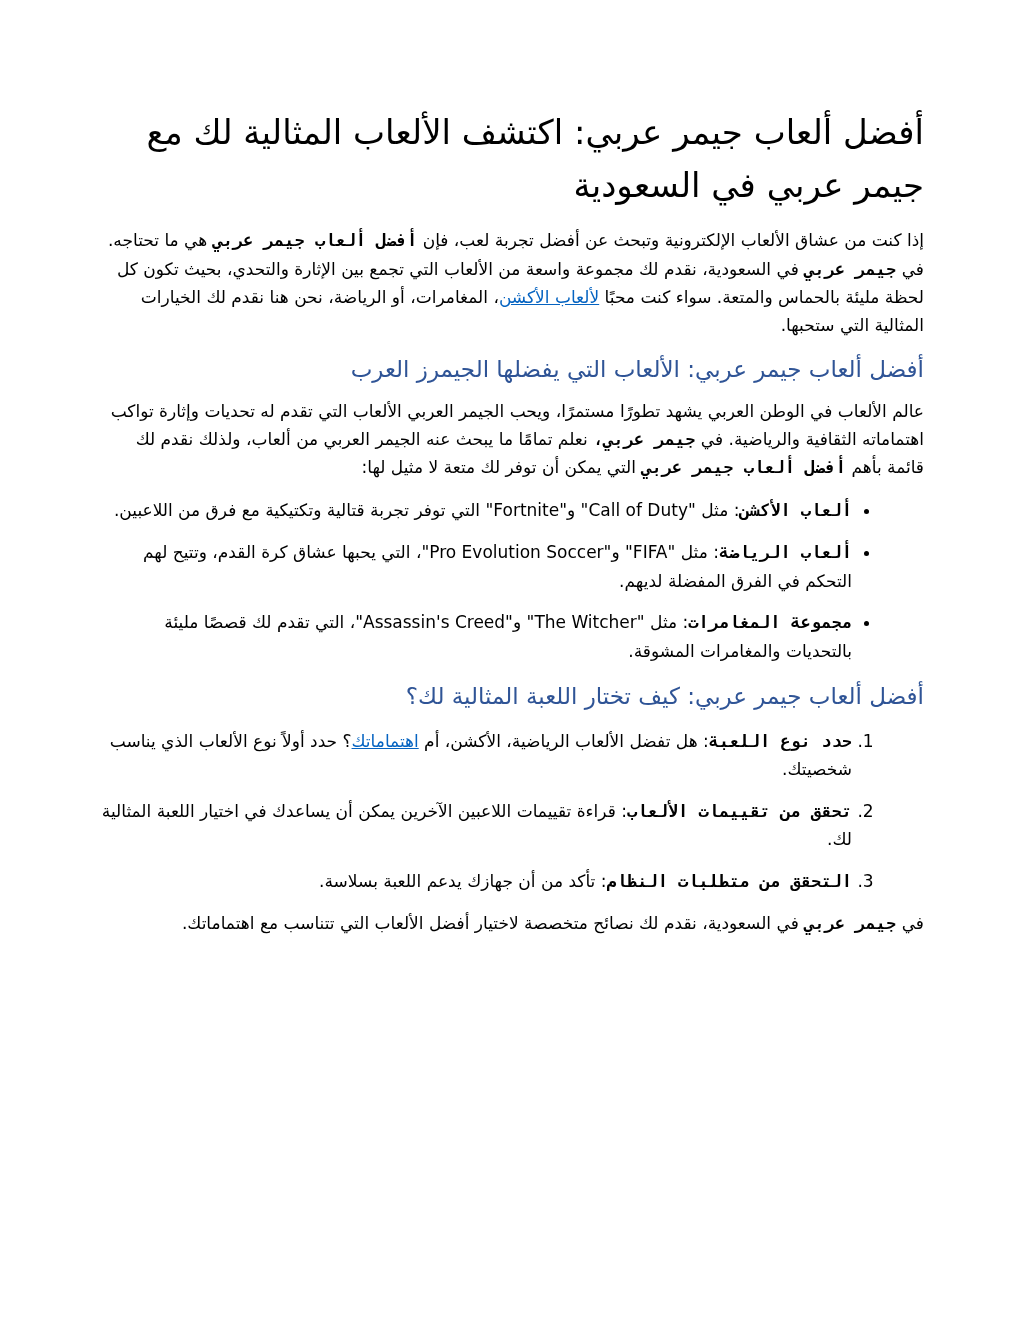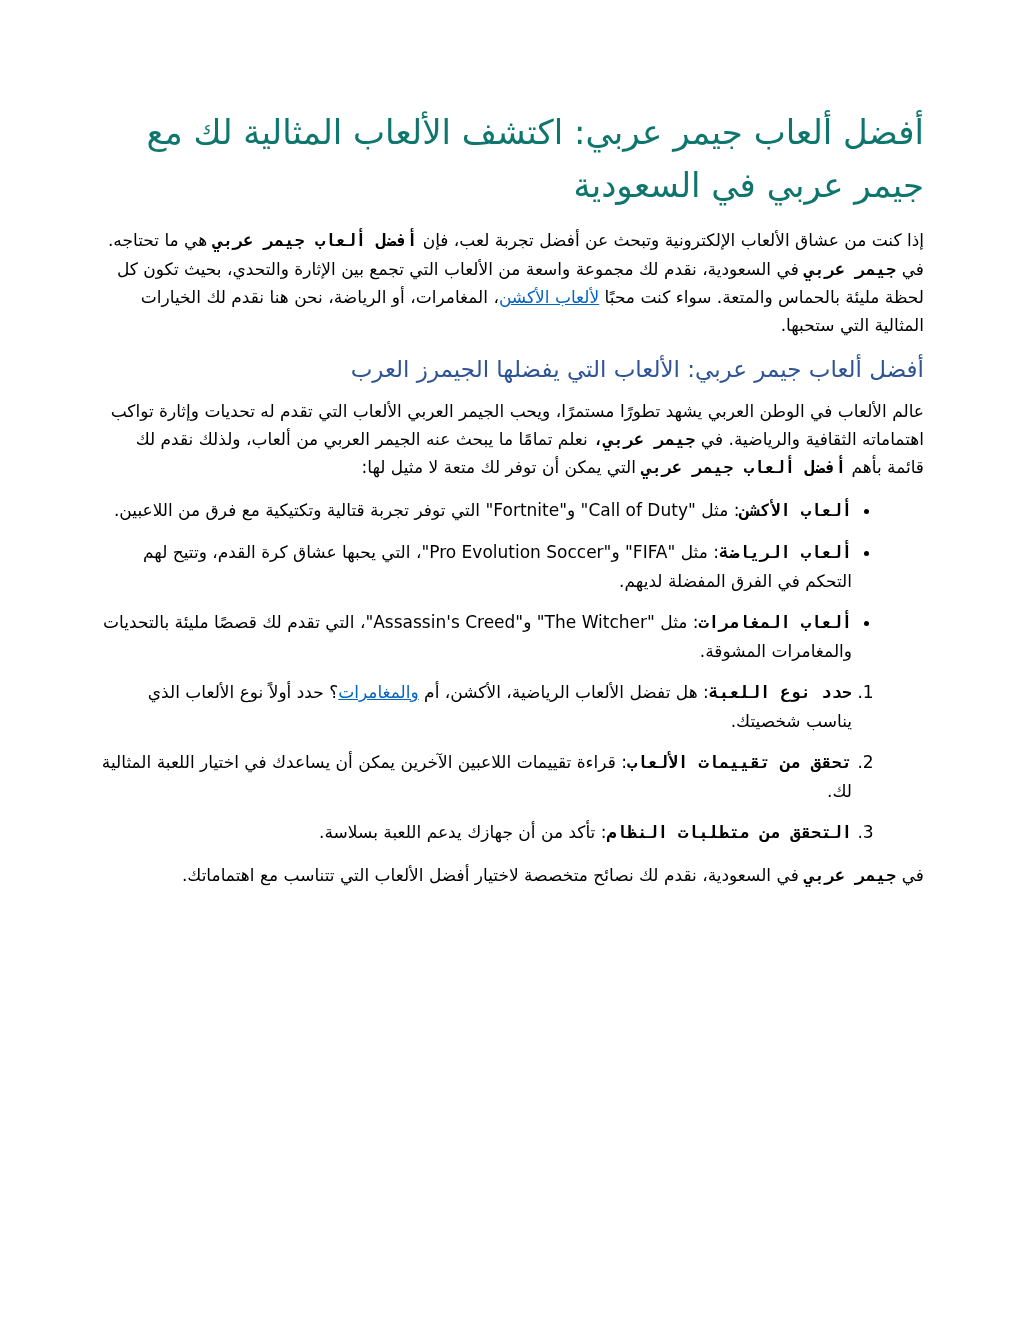--- a/index.html
+++ b/index.html
@@ -18,21 +18,21 @@
     font-family: "DejaVu Sans", "Liberation Sans", sans-serif;
     color: #000000;
     background: #ffffff;
     overflow: hidden;
   }
   .doc-title {
     font-size: 34px;
     font-weight: 400;
     line-height: 1.55;
     margin: 0 0 16px 0;
-    color: #0f766e;
+    color: #000000;
   }
   .section-heading {
     font-size: 23px;
     font-weight: 400;
     color: #2F5496;
     line-height: 1.5;
     margin: 4px 0 10px 0;
   }
   .body-par {
     font-size: 17px;
@@ -64,27 +64,28 @@
   <p class="body-par"><span>إذا كنت من عشاق الألعاب الإلكترونية وتبحث عن أفضل تجربة لعب، فإن </span><strong>أفضل ألعاب جيمر عربي</strong><span> هي ما تحتاجه. في </span><strong>جيمر عربي</strong><span> في السعودية، نقدم لك مجموعة واسعة من الألعاب التي تجمع بين الإثارة والتحدي، بحيث تكون كل لحظة مليئة بالحماس والمتعة. سواء كنت محبًا </span><a href="#" class="doc-link">لألعاب الأكشن</a><span>، المغامرات، أو الرياضة، نحن هنا نقدم لك الخيارات المثالية التي ستحبها.</span></p>
 
 
   <h2 class="section-heading">أفضل ألعاب جيمر عربي: الألعاب التي يفضلها الجيمرز العرب</h2>
 
   <p class="body-par"><span>عالم الألعاب في الوطن العربي يشهد تطورًا مستمرًا، ويحب الجيمر العربي الألعاب التي تقدم له تحديات وإثارة تواكب اهتماماته الثقافية والرياضية. في </span><strong>جيمر عربي،</strong><span> نعلم تمامًا ما يبحث عنه الجيمر العربي من ألعاب، ولذلك نقدم لك قائمة بأهم </span><strong>أفضل ألعاب جيمر عربي</strong><span> التي يمكن أن توفر لك متعة لا مثيل لها:</span></p>
 
   <ul class="doc-list">
     <li><strong>ألعاب الأكشن</strong><span>: مثل "Call of Duty" و"Fortnite" التي توفر تجربة قتالية وتكتيكية مع فرق من اللاعبين.</span></li>
     <li><strong>ألعاب الرياضة</strong><span>: مثل "FIFA" و"Pro Evolution Soccer"، التي يحبها عشاق كرة القدم، وتتيح لهم التحكم في الفرق المفضلة لديهم.</span></li>
-    <li><strong>ألعاب المغامرات</strong><span>: مثل "The Witcher" و"Assassin's Creed"، التي تقدم لك قصصًا مليئة بالتحديات والمغامرات المشوقة.</span></li>
+    <li><strong>مجموعة المغامرات</strong><span>: مثل "The Witcher" و"Assassin's Creed"، التي تقدم لك قصصًا مليئة بالتحديات والمغامرات المشوقة.</span></li>
   </ul>
 
 
+  <h2 class="section-heading">أفضل ألعاب جيمر عربي: كيف تختار اللعبة المثالية لك؟</h2>
 
 
   <ol class="doc-list">
-    <li><strong>حدد نوع اللعبة</strong><span>: هل تفضل الألعاب الرياضية، الأكشن، أم </span><a href="#" class="doc-link">والمغامرات</a><span>؟ حدد أولاً نوع الألعاب الذي يناسب شخصيتك.</span></li>
+    <li><strong>حدد نوع اللعبة</strong><span>: هل تفضل الألعاب الرياضية، الأكشن، أم </span><a href="#" class="doc-link">اهتماماتك</a><span>؟ حدد أولاً نوع الألعاب الذي يناسب شخصيتك.</span></li>
     <li><strong>تحقق من تقييمات الألعاب</strong><span>: قراءة تقييمات اللاعبين الآخرين يمكن أن يساعدك في اختيار اللعبة المثالية لك.</span></li>
     <li><strong>التحقق من متطلبات النظام</strong><span>: تأكد من أن جهازك يدعم اللعبة بسلاسة.</span></li>
   </ol>
 
   <p class="body-par"><span>في </span><strong>جيمر عربي</strong><span> في السعودية، نقدم لك نصائح متخصصة لاختيار أفضل الألعاب التي تتناسب مع اهتماماتك.</span></p>
 
 </div>
 
 </body></html>

